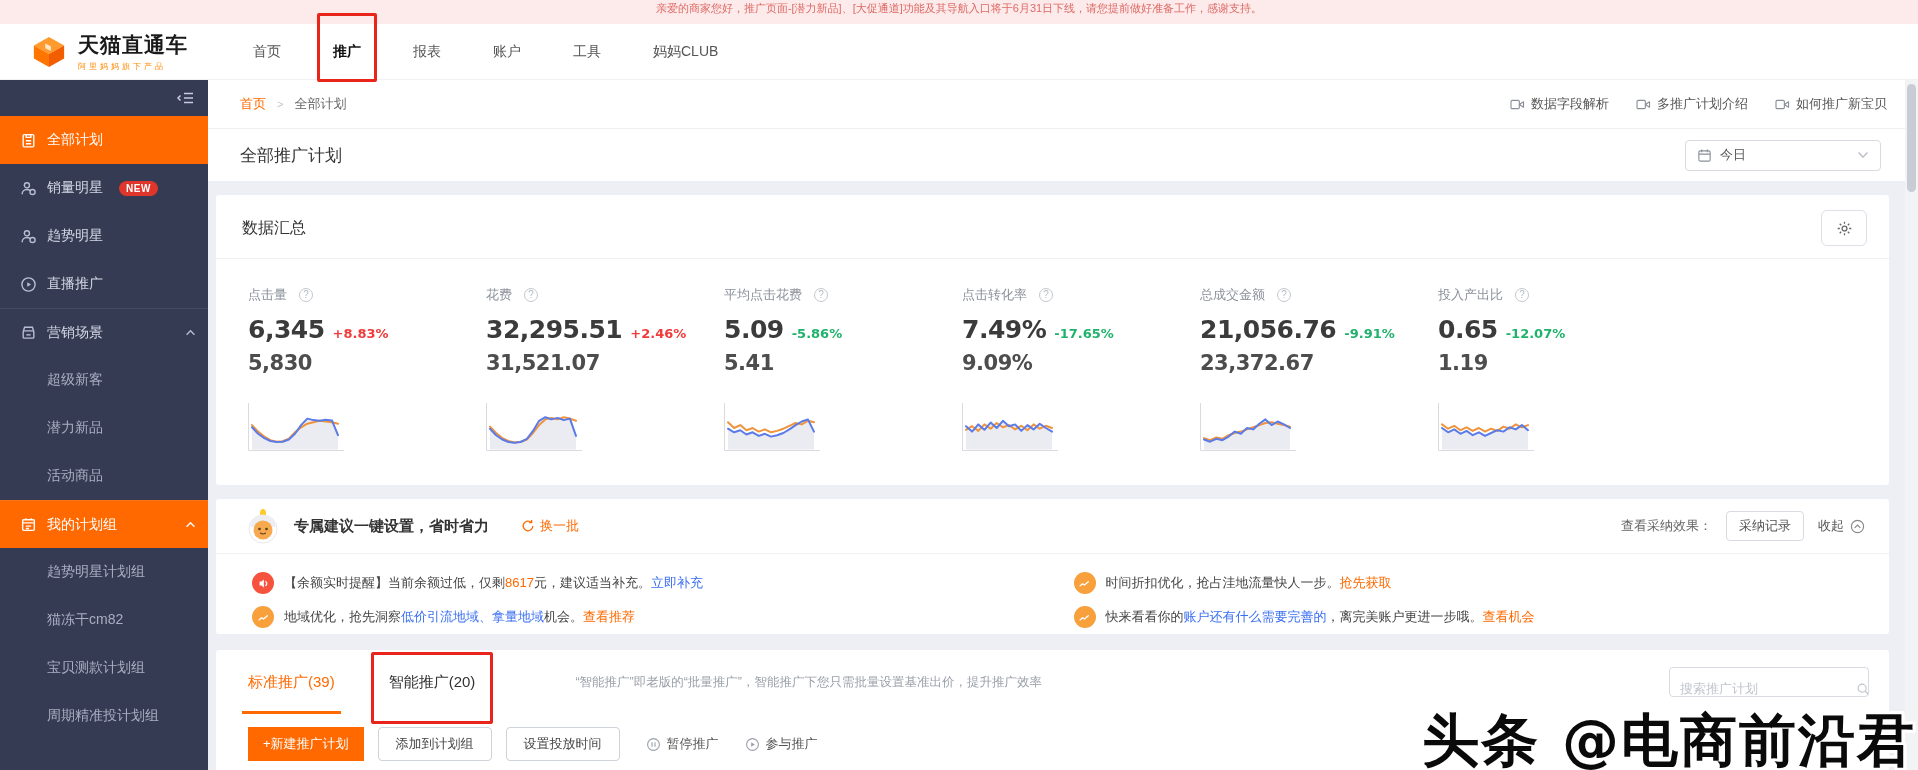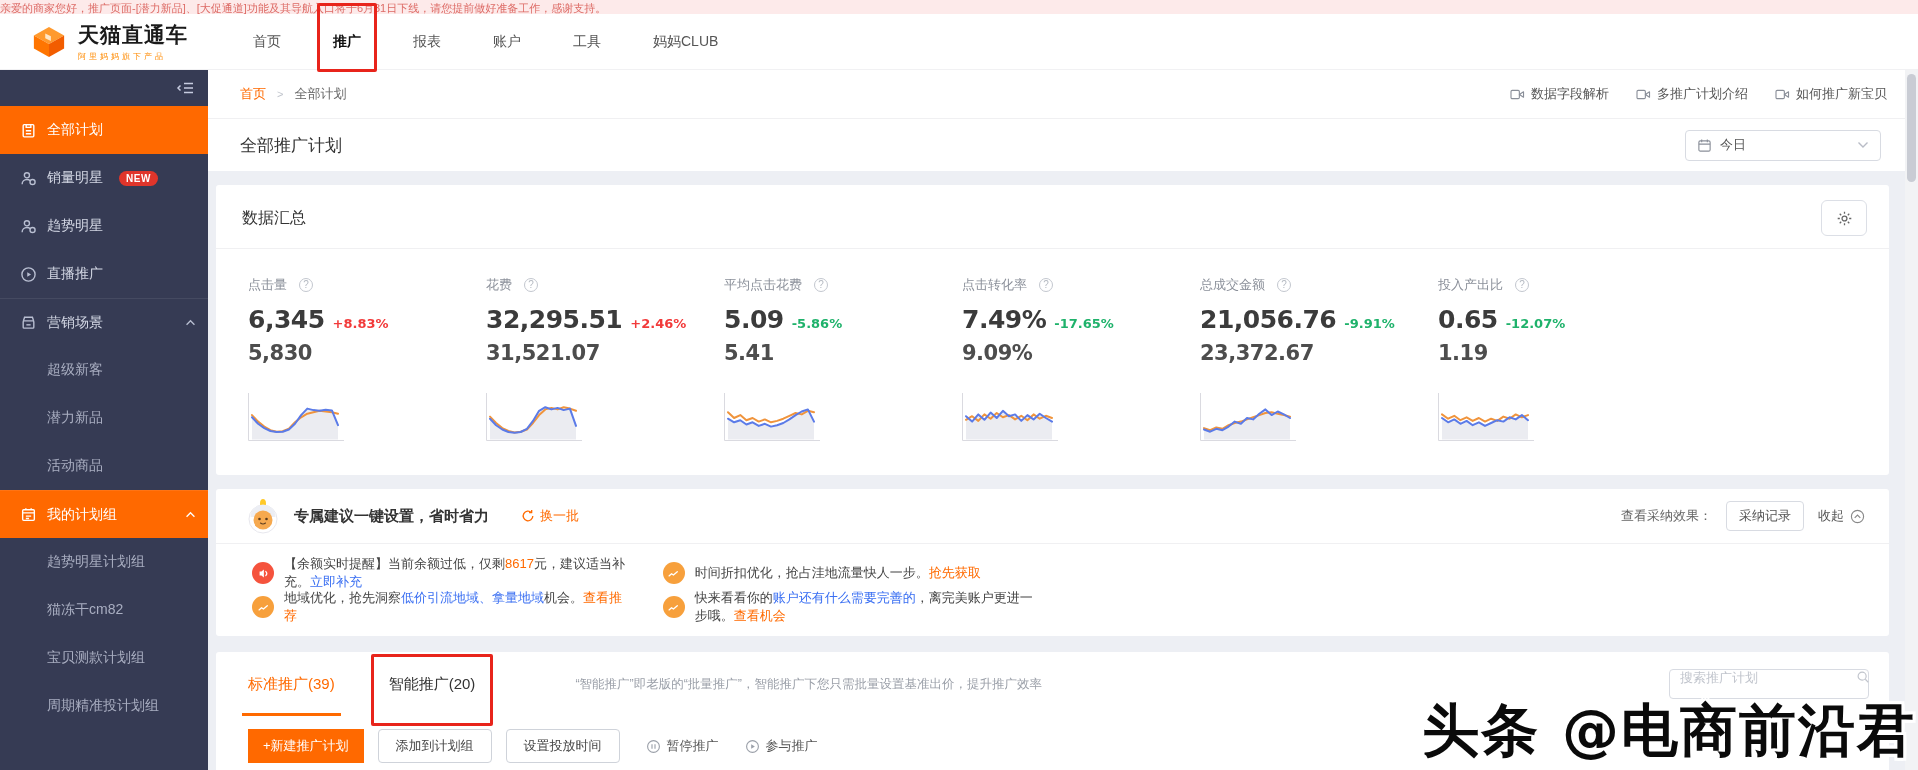--- a/index.html
+++ b/index.html
@@ -1,21 +1,21 @@
 <!DOCTYPE html>
 <html><head>
 <meta charset="utf-8">
 <style>
   * { margin:0; padding:0; box-sizing:border-box; }
   html,body { width:1918px; height:770px; overflow:hidden; }
   body { font-family:"Liberation Sans","DejaVu Sans",sans-serif; background:#edeff4; position:relative; color:#333; }
   svg { display:block; }
 
   
-  .notice { height:14px; background:#fdeaea; color:#dd6b66; font-size:11px; line-height:16px; text-align:left; overflow:hidden; white-space:nowrap; }
+  .notice { height:24px; background:#fdeaea; color:#dd6b66; font-size:11px; line-height:16px; text-align:center; overflow:hidden; white-space:nowrap; }
 
   
   .topbar { height:56px; background:#fff; display:flex; align-items:center; padding-left:30px; position:relative; z-index:20; border-bottom:1px solid #f1f1f3; }
   .logo { display:flex; align-items:center; gap:10px; width:190px; }
   .logo-txt { display:flex; flex-direction:column; }
   .logo-title { font-size:21px; font-weight:bold; color:#1a1a1a; letter-spacing:1px; }
   .logo-sub { font-size:8px; color:#ff8a00; letter-spacing:3px; margin-top:2px; }
   .topnav { display:flex; gap:46px; margin-left:30px; align-items:center; }
   .nav-item { font-size:14px; color:#555; cursor:pointer; position:relative; padding:8px 3px; }
   .nav-item.active { color:#111; font-weight:bold; }
@@ -72,37 +72,37 @@
   .m-sub { margin-top:7px; font-size:21px; font-weight:bold; color:#4d4d4d; font-family:"DejaVu Sans",sans-serif; letter-spacing:-.5px; }
   .spark { margin-top:26px; }
 
   
   .sg-head { display:flex; align-items:center; padding:8px 24px 8px 28px; gap:12px; }
   .sg-title { font-size:15px; color:#333; font-weight:600; }
   .refresh { color:#ff6a00; font-size:13px; margin-left:20px; display:flex; gap:5px; align-items:center; cursor:pointer; }
   .sg-right { margin-left:auto; display:flex; align-items:center; gap:14px; font-size:13px; color:#666; }
   .record-btn { border:1px solid #d8dbe2; border-radius:4px; padding:5px 12px; color:#555; cursor:pointer; background:#fff; }
   .collapse-link { display:flex; gap:6px; align-items:center; color:#555; cursor:pointer; }
-  .sg-grid { display:grid; grid-template-columns:1fr 1fr 1fr 1fr; grid-auto-flow:column; grid-template-rows:repeat(2,34px); padding:12px 24px 12px 36px; column-gap:30px; }
+  .sg-grid { display:grid; grid-template-columns:1fr 1fr; grid-auto-flow:column; grid-template-rows:repeat(2,34px); padding:12px 24px 0 36px; column-gap:30px; }
   .sg-item { display:flex; align-items:center; gap:10px; font-size:13px; color:#444; }
   .sg-ico { width:22px; height:22px; border-radius:50%; flex:none; display:flex; align-items:center; justify-content:center; }
   .sg-ico.speaker { background:#f5533d; }
   .sg-ico.chat { background:#f7a03c; }
   .t-orange { color:#ff6a00; cursor:pointer; }
   .t-blue { color:#3a6ff2; cursor:pointer; }
 
   
   .tabs-card { margin:16px 29px 0 8px; background:#fff; min-height:130px; border-radius:3px; }
   .tabs-row { display:flex; align-items:center; padding:0 20px 0 32px; height:64px; position:relative; }
   .tab { font-size:15px; color:#333; margin-right:54px; position:relative; height:64px; display:flex; align-items:center; cursor:pointer; }
   .tab.active { color:#ff6a00; }
   .tab.active::after { content:""; position:absolute; left:-6px; right:-6px; bottom:0; height:3px; background:#ff6a00; }
   .tab-redbox { position:absolute; left:-18px; right:-18px; top:2px; bottom:-10px; border:3px solid #e8241b; border-radius:2px; z-index:6; }
   .tab-note { font-size:12.5px; color:#9a9fa8; margin-left:46px; }
-  .search-box { margin-left:auto; width:200px; height:30px; border:1px solid #d8dbe2; border-radius:4px; display:flex; align-items:flex-start; padding:0 10px; background:#fff; }
+  .search-box { margin-left:auto; width:200px; height:30px; border:1px solid #d8dbe2; border-radius:4px; display:flex; align-items:flex-end; padding:0 10px; background:#fff; }
   .search-box input { border:0; outline:0; flex:1; font-size:13px; color:#333; background:transparent; font-family:inherit; }
   .search-box input::placeholder { color:#c0c4cc; }
   .search-box .ico { color:#c0c4cc; }
   .actions-row { display:flex; align-items:center; gap:14px; padding:13px 32px; }
   .btn-primary { background:#ff6900; color:#fff; font-size:13px; height:34px; padding:0 15px; border-radius:0; display:flex; align-items:center; cursor:pointer; }
   .btn-outline { border:1px solid #cfd3da; color:#444; font-size:13px; height:34px; padding:0 17px; border-radius:4px; display:flex; align-items:center; background:#fff; cursor:pointer; }
   .btn-text { display:flex; align-items:center; gap:6px; color:#555; font-size:13px; margin-left:12px; cursor:pointer; }
   .btn-text .ico { color:#9ba0a9; }
 
   

